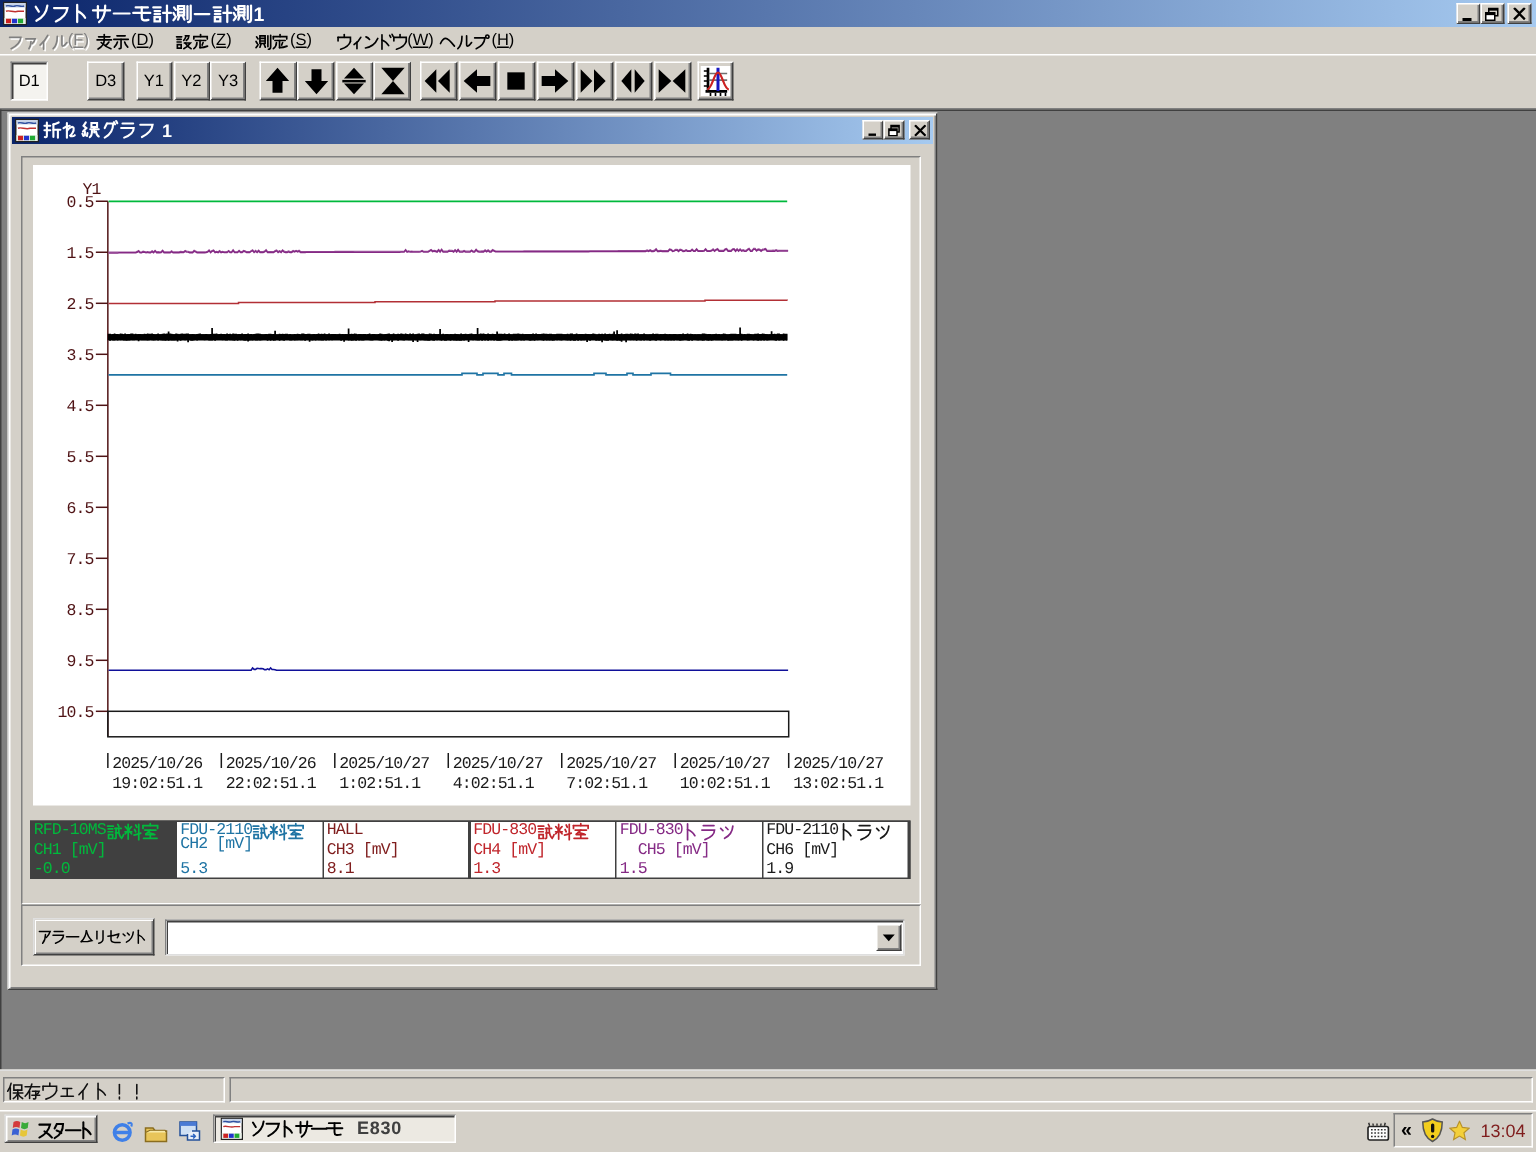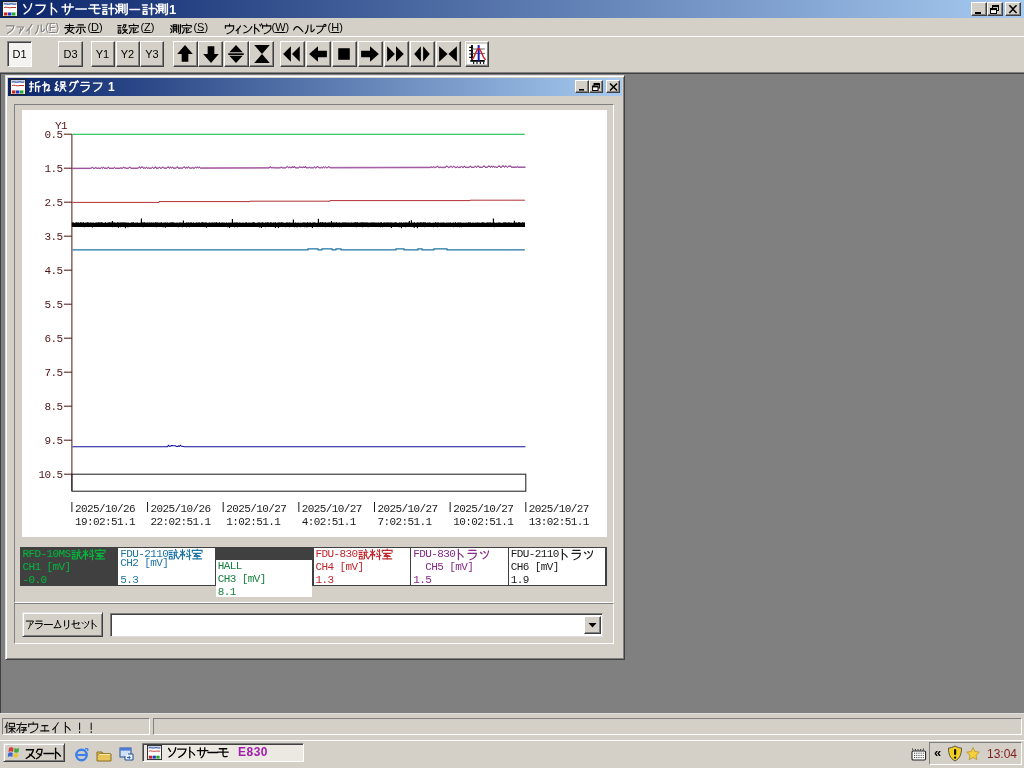--- a/index.html
+++ b/index.html
@@ -441,21 +441,21 @@
         <path d="M3,6.5 H13" transform="translate(23.2,0.5) scale(0.75)" fill="none" stroke="#1f74a4" stroke-width="1.53333" stroke-linecap="round"></path>
         <path d="M8,6.5 C7,8 5.5,9.2 4,10" transform="translate(23.2,0.5) scale(0.75)" fill="none" stroke="#1f74a4" stroke-width="1.53333" stroke-linecap="round"></path>
         <path d="M5.5,8.5 L11,10" transform="translate(23.2,0.5) scale(0.75)" fill="none" stroke="#1f74a4" stroke-width="1.53333" stroke-linecap="round"></path>
         <path d="M8,10 V13.5" transform="translate(23.2,0.5) scale(0.75)" fill="none" stroke="#1f74a4" stroke-width="1.53333" stroke-linecap="round"></path>
         <path d="M4,10.5 H12" transform="translate(23.2,0.5) scale(0.75)" fill="none" stroke="#1f74a4" stroke-width="1.53333" stroke-linecap="round"></path>
         <path d="M2,13.8 H14" transform="translate(23.2,0.5) scale(0.75)" fill="none" stroke="#1f74a4" stroke-width="1.53333" stroke-linecap="round"></path>
       </svg></div>
     <div style="left:2px;top:9px" class="mono">CH2 [mV]</div>
     <div style="left:2px;top:26px" class="mono">5.3</div>
   </div>
-<div style="left:215.833px;top:560px;width:96.6667px;height:37px;background:#fff;overflow:hidden;color:#15803d">
+<div style="left:215.833px;top:548px;width:96.6667px;height:37px;background:#fff;overflow:hidden;color:#7f1d1d">
     <div style="left:2px;top:0;white-space:nowrap"><span class="mono" style="vertical-align:top;line-height:12px">HALL</span></div>
     <div style="left:2px;top:13px" class="mono">CH3 [mV]</div>
     <div style="left:2px;top:26px" class="mono">8.1</div>
   </div>
 <div style="left:313.5px;top:548px;width:96.6667px;height:37px;background:#fff;overflow:hidden;color:#c0262c">
     <div style="left:2px;top:0;white-space:nowrap"><span class="mono" style="vertical-align:top;line-height:12px">FDU-830</span><svg width="37" height="14" style="overflow:visible">
         <path d="M1,3 H6" transform="translate(0,0.5) scale(0.75)" fill="none" stroke="#c0262c" stroke-width="1.53333" stroke-linecap="round"></path>
         <path d="M1.5,5.5 H5.5" transform="translate(0,0.5) scale(0.75)" fill="none" stroke="#c0262c" stroke-width="1.53333" stroke-linecap="round"></path>
         <path d="M1.5,8 H5.5" transform="translate(0,0.5) scale(0.75)" fill="none" stroke="#c0262c" stroke-width="1.53333" stroke-linecap="round"></path>
         <path d="M1.8,10.5 H5.5 V14 H1.8 Z" transform="translate(0,0.5) scale(0.75)" fill="none" stroke="#c0262c" stroke-width="1.53333" stroke-linecap="round"></path>
@@ -622,21 +622,21 @@
       <path d="M4.5,1 V15" transform="translate(20.4,0.5) scale(0.75)" fill="none" stroke="#000" stroke-width="1.73333" stroke-linecap="round"></path>
       <path d="M4.5,6 C7.5,7 9.5,9 11,11.5" transform="translate(20.4,0.5) scale(0.75)" fill="none" stroke="#000" stroke-width="1.73333" stroke-linecap="round"></path>
       <path d="M1,5.5 H15" transform="translate(30.6,0.5) scale(0.75)" fill="none" stroke="#000" stroke-width="1.73333" stroke-linecap="round"></path>
       <path d="M5,2 V11.5" transform="translate(30.6,0.5) scale(0.75)" fill="none" stroke="#000" stroke-width="1.73333" stroke-linecap="round"></path>
       <path d="M11,1.5 C11,8 10,12.5 6,15" transform="translate(30.6,0.5) scale(0.75)" fill="none" stroke="#000" stroke-width="1.73333" stroke-linecap="round"></path>
       <path d="M1.5,8 H14.5" transform="translate(40.8,0.5) scale(0.75)" fill="none" stroke="#000" stroke-width="1.73333" stroke-linecap="round"></path>
       <path d="M3,3 H13" transform="translate(51,0.5) scale(0.75)" fill="none" stroke="#000" stroke-width="1.73333" stroke-linecap="round"></path>
       <path d="M1,7.5 H15" transform="translate(51,0.5) scale(0.75)" fill="none" stroke="#000" stroke-width="1.73333" stroke-linecap="round"></path>
       <path d="M8,3 V11 C8,13.8 10,14 13.5,13.2" transform="translate(51,0.5) scale(0.75)" fill="none" stroke="#000" stroke-width="1.73333" stroke-linecap="round"></path>
     </svg></div>
-<div style="left:238px;top:745px;color:#a21caf;font:bold 12px 'Liberation Sans';letter-spacing:0.5px">E830</div>
+<div style="left:238px;top:745px;color:#404040;font:bold 12px 'Liberation Sans';letter-spacing:0.5px">E830</div>
 <svg width="16" height="15" viewBox="0 0 16 15" style="position:absolute;left:911px;top:747px">
     <path d="M2,3.5 L1.5,1.5 M4.5,3.5 L4.3,2 M7,3.5 L7,2 M9.5,3.5 L9.7,2 M12,3.5 L12.5,1.5" stroke="#222" stroke-width="0.9" fill="none"></path>
     <rect x="1" y="4" width="13.6" height="9" rx="1.2" fill="#fdfdfd" stroke="#222" stroke-width="1.1"></rect>
     <path d="M3,6.2 H12.8 M3,8.4 H12.8 M3,10.6 H12.8" stroke="#333" stroke-width="1" stroke-dasharray="1.1,1.1"></path>
   </svg>
 <div style="left:929px;top:742px;width:93px;height:23px;border:1px solid;border-color:#808080 #fff #fff #808080;"></div>
 <div style="left:934px;top:745px;color:#000;font:bold 13px 'Liberation Sans'">«</div>
 <svg width="16" height="17" viewBox="0 0 16 17" style="position:absolute;left:947px;top:745px">
     <path d="M8,1 C10.5,2.5 13,3 14.5,3 C14.5,9 13,13.5 8,16 C3,13.5 1.5,9 1.5,3 C3,3 5.5,2.5 8,1 Z" fill="#f2ce1e" stroke="#555"></path>
     <rect x="7" y="4" width="2.2" height="6" rx="1" fill="#111"></rect>

